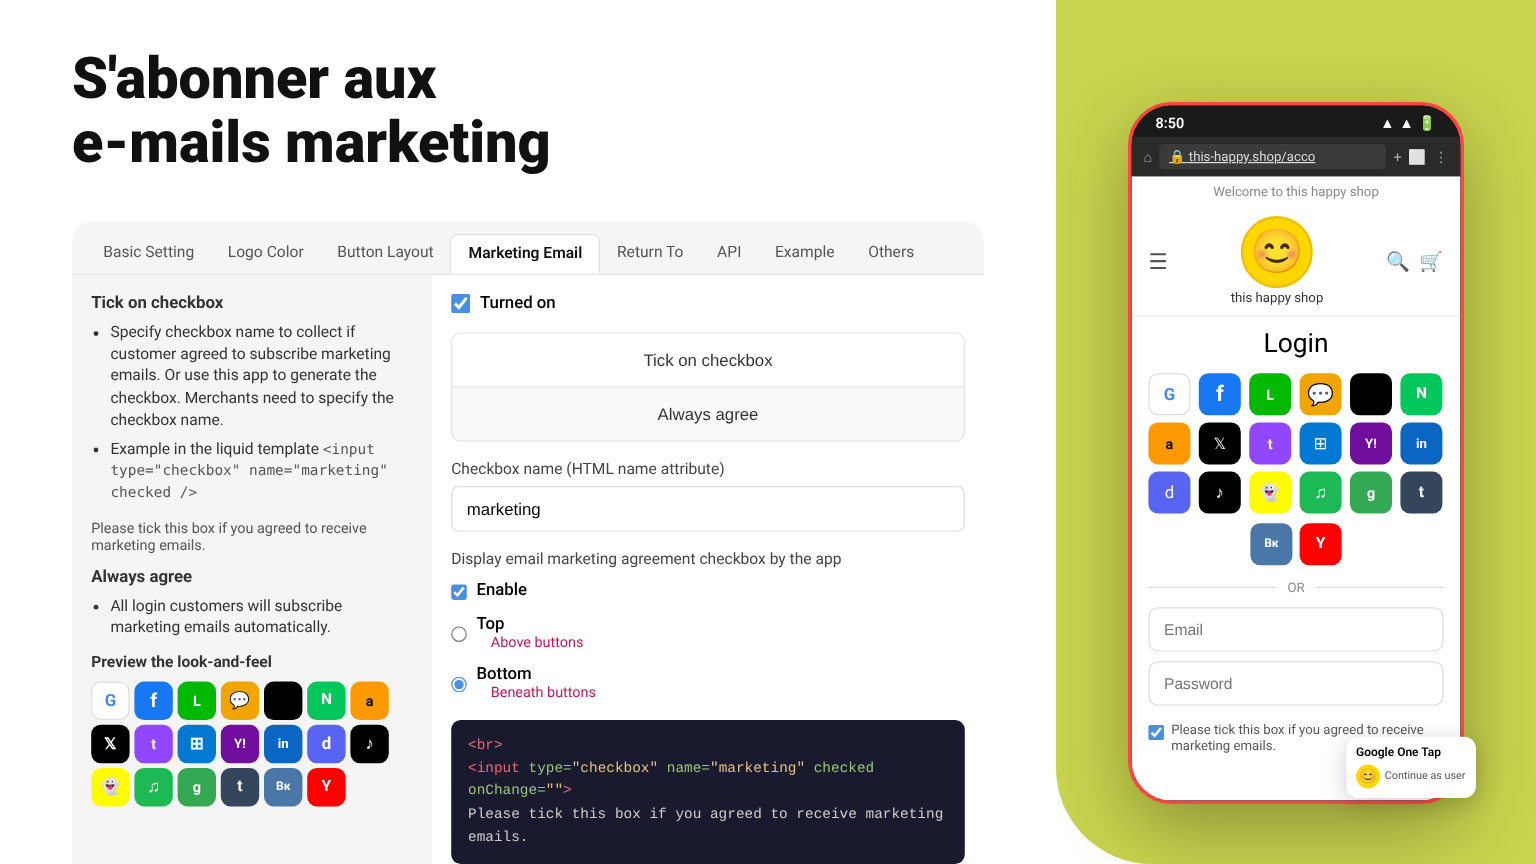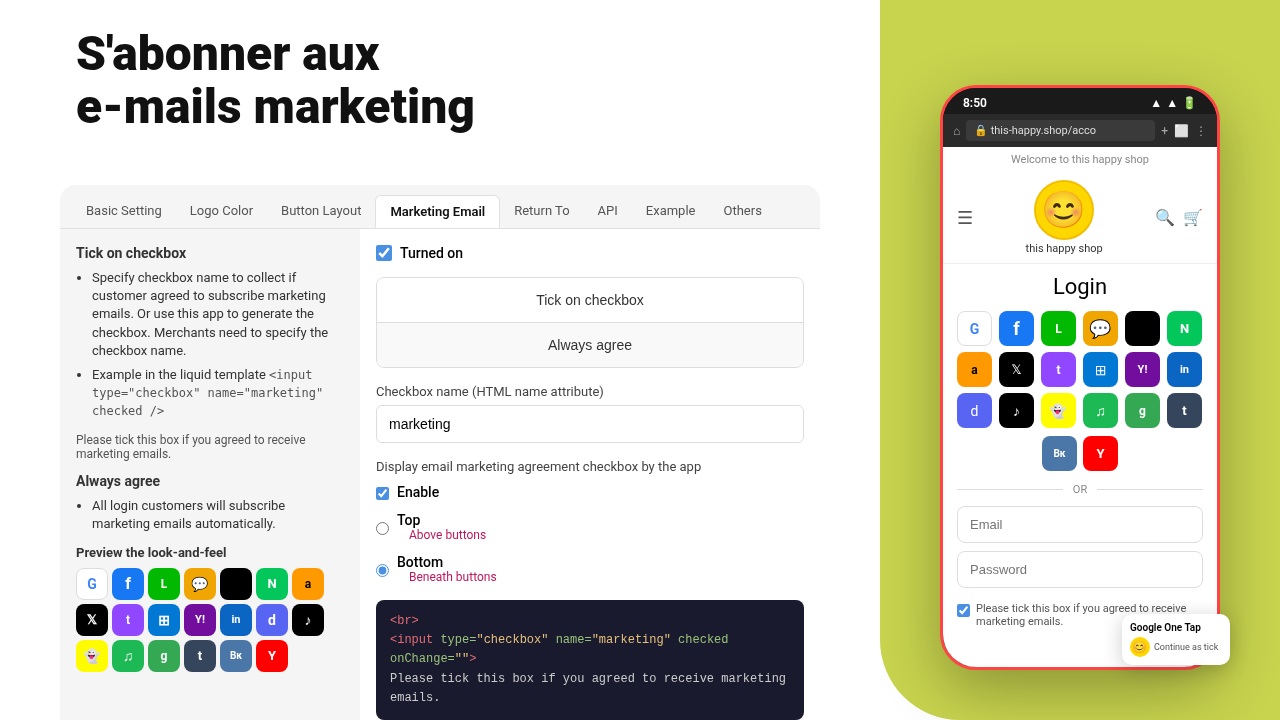--- a/index.html
+++ b/index.html
@@ -23,21 +23,21 @@
       position: absolute;
       right: 0; top: 0;
       width: 400px; height: 720px;
       background: #c8d44e;
       border-radius: 0 0 0 80px;
     }
 
     
     .title-section {
       position: absolute;
-      left: 60px; top: 28px; margin-left: 16px;
+      left: 60px; top: 40px;
     }
     .title-text {
       font-size: 48px;
       font-weight: 900;
       line-height: 1.1;
       color: #111;
     }
 
     
     .settings-card {
@@ -281,20 +281,21 @@
       color: #aaa;
       font-size: 12px;
     }
     .browser-url {
       flex: 1;
       background: #3a3a3a;
       border-radius: 4px;
       padding: 4px 8px;
       font-size: 11px;
       color: #ddd;
+      text-decoration: underline;
     }
     .browser-actions {
       display: flex;
       gap: 6px;
       color: #aaa;
       font-size: 12px;
     }
 
     .phone-content {
       background: #fff;
@@ -660,16 +661,16 @@
         <input type="checkbox" checked="" style="">
         <span>Please tick this box if you agreed to receive marketing emails.</span>
       </div>
     </div>
   </div>
 
   <div class="one-tap">
     <div class="one-tap-title">Google One Tap</div>
     <div class="one-tap-row">
       <div class="one-tap-smiley">😊</div>
-      <div style="font-size:9px;color:#555;">Continue as tick</div>
+      <div style="font-size:9px;color:#555;">Continue as user</div>
     </div>
   </div>
 </div>
 
 </body></html>

